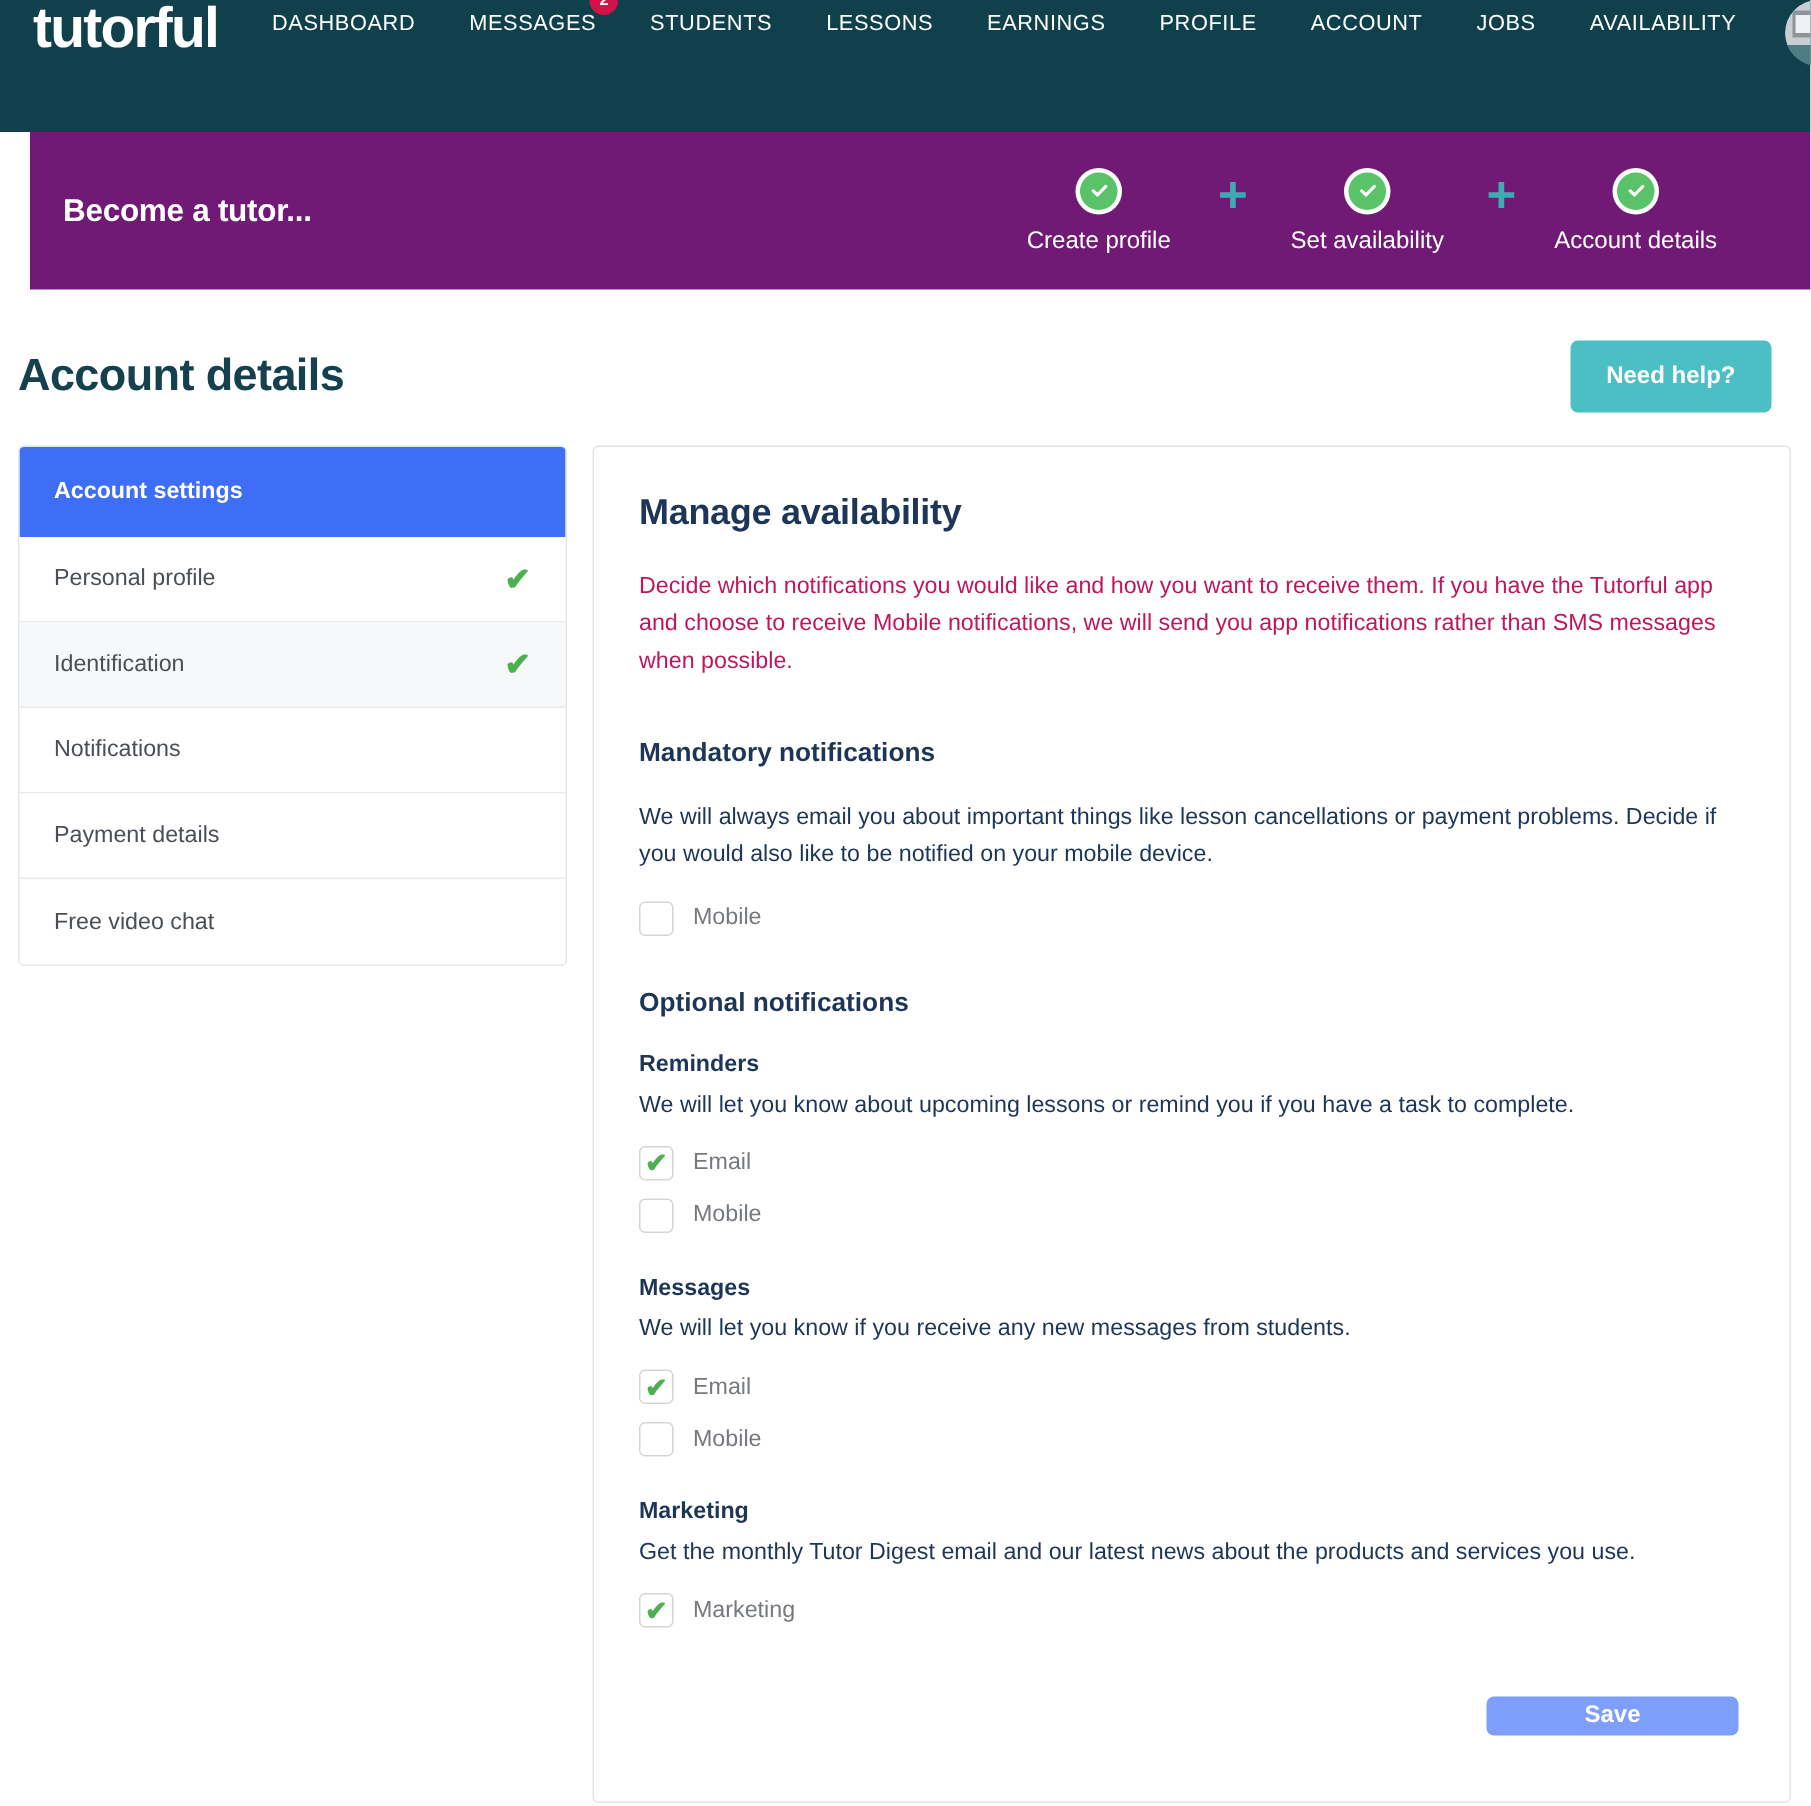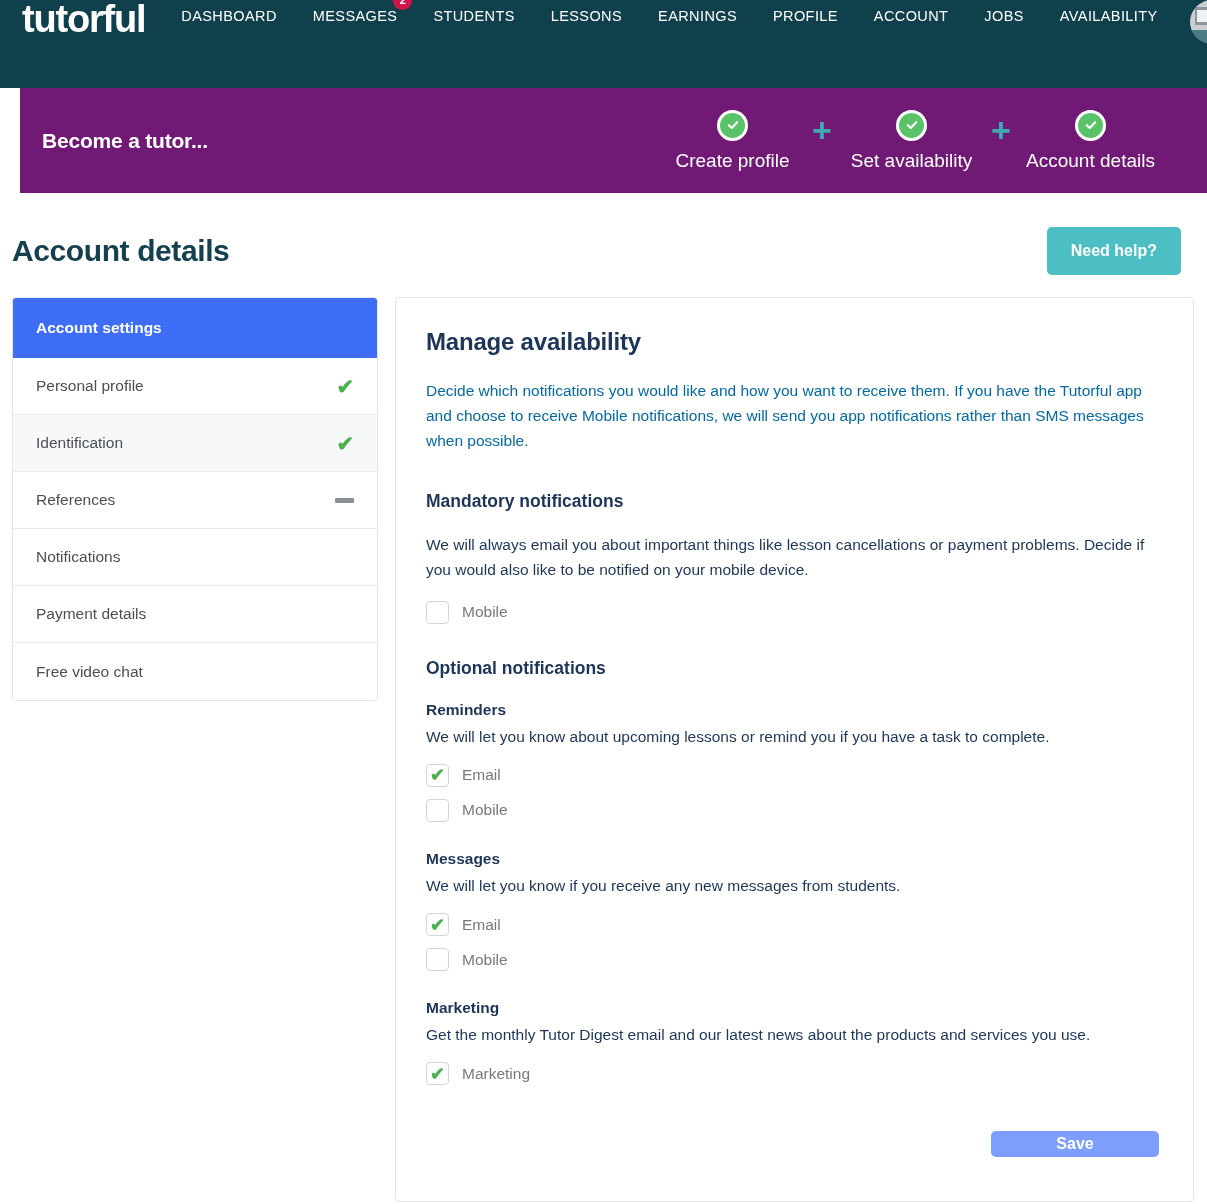--- a/index.html
+++ b/index.html
@@ -127,21 +127,21 @@
   .step-circle .inner {
     width: 25px; height: 25px;
     border-radius: 50%;
     background: #5ac268;
     display: flex;
     align-items: center;
     justify-content: center;
   }
   .step-label {
     color: #ffffff;
-    font-size: 19px;
+    font-size: 16px;
   }
   .plus {
     color: #3fa9b4;
     font-size: 34px;
     font-weight: 700;
     line-height: 1;
     padding-bottom: 22px;
     width: 34px;
     text-align: center;
     user-select: none;
@@ -230,21 +230,21 @@
   }
   .card h2 {
     font-size: 24px;
     font-weight: 700;
     color: #1d3557;
     margin: 0 0 22px 0;
     letter-spacing: -0.2px;
   }
   .lede {
     font-size: 15.5px;
-    color: #0369a1;
+    color: #be185d;
     line-height: 1.62;
     margin: 0 0 38px 0;
     max-width: 740px;
   }
   .sec-title {
     font-size: 17.5px;
     font-weight: 700;
     color: #1d3557;
     margin: 0 0 20px 0;
   }
@@ -413,24 +413,20 @@
       </div>
       <div class="side-item">
         <span>Personal profile</span>
         <span class="side-check">✔</span>
       </div>
       <div class="side-item hovered">
         <span>Identification</span>
         <span class="side-check">✔</span>
       </div>
       <div class="side-item">
-        <span>References</span>
-        <span class="side-dash"></span>
-      </div>
-      <div class="side-item">
         <span>Notifications</span>
       </div>
       <div class="side-item">
         <span>Payment details</span>
       </div>
       <div class="side-item">
         <span>Free video chat</span>
       </div>
     </aside>
 

